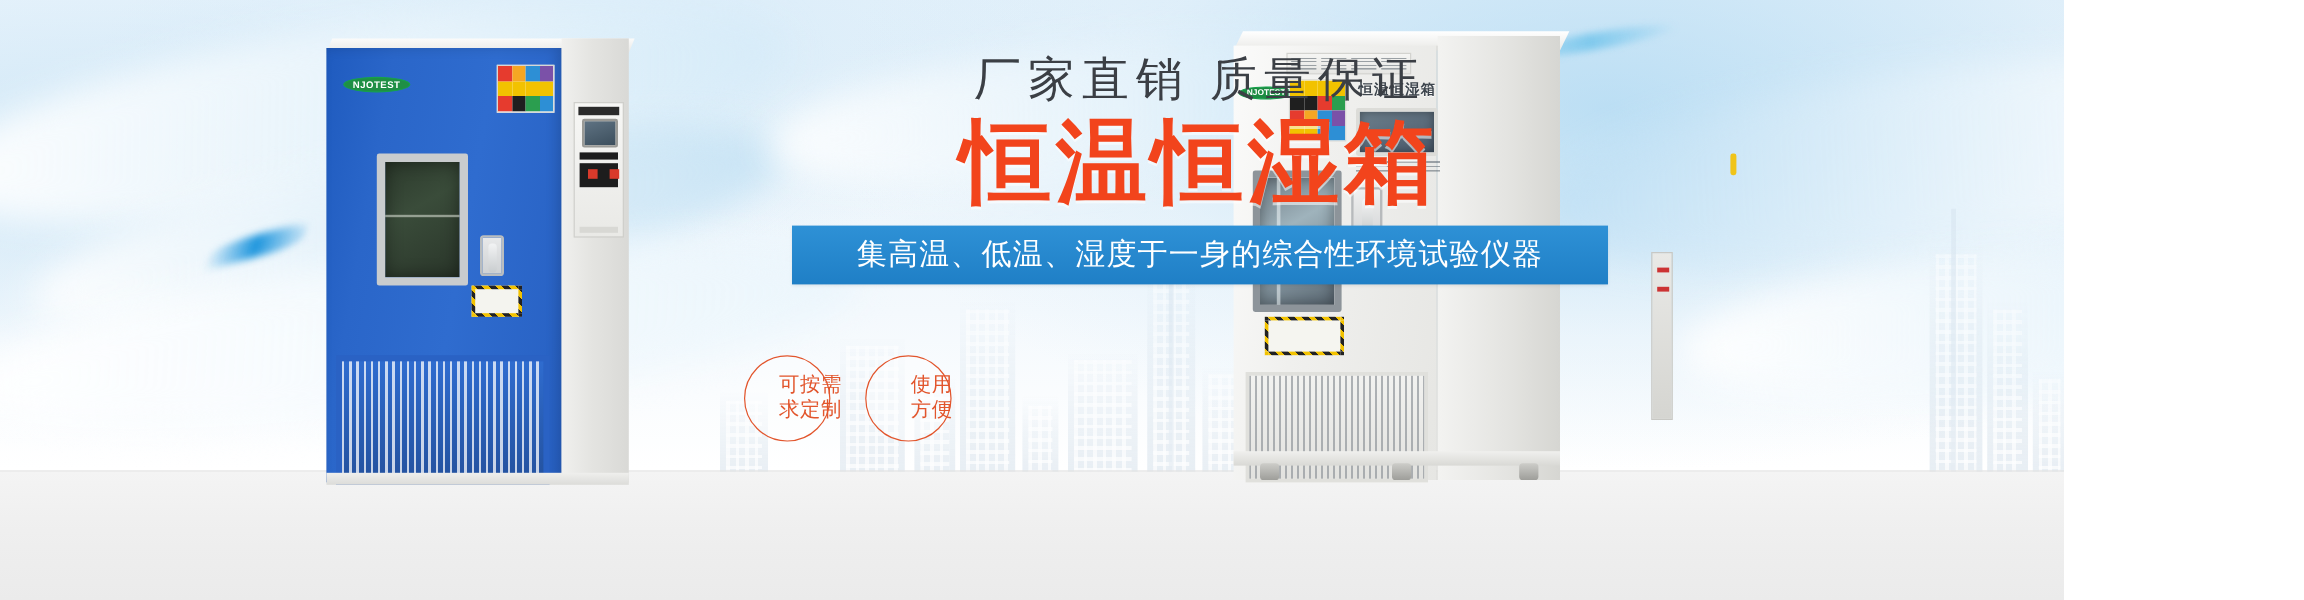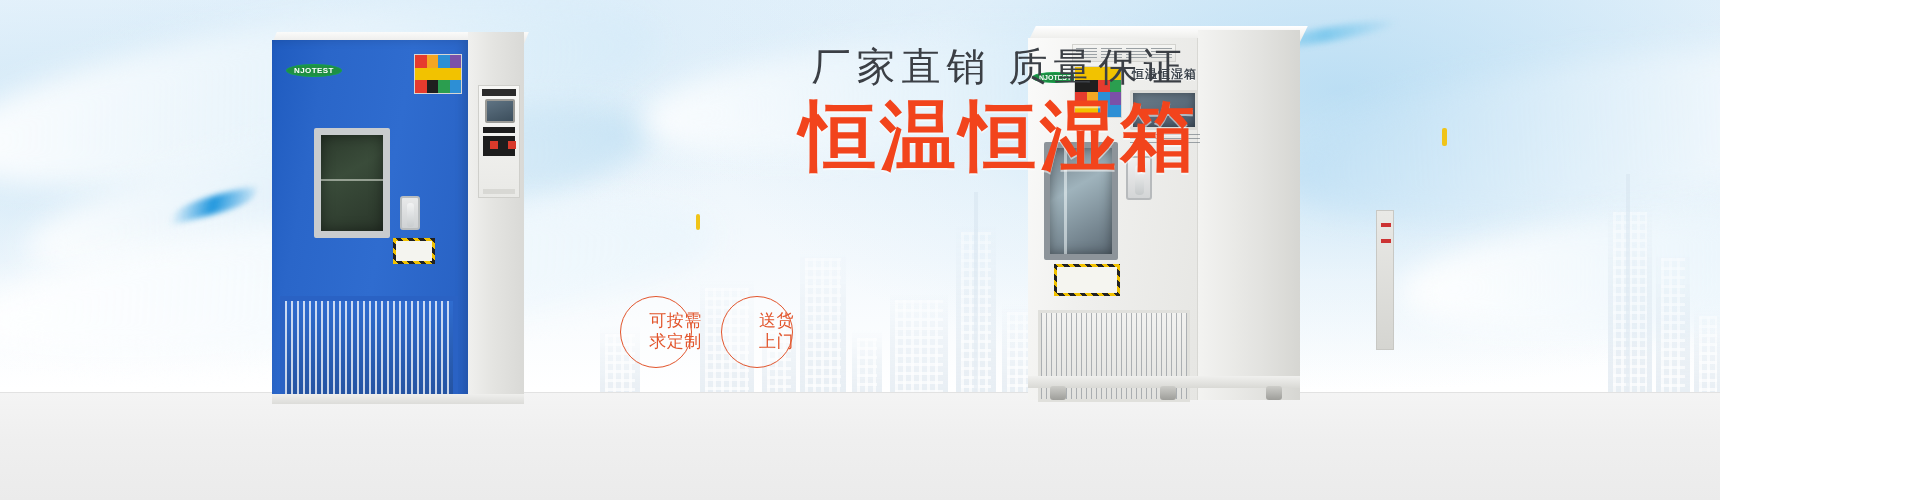--- a/index.html
+++ b/index.html
@@ -431,27 +431,28 @@
     </div>
     <div class="mr-base"></div>
     <div class="mr-wheel" style="left:22px"></div>
     <div class="mr-wheel" style="left:132px"></div>
     <div class="mr-wheel" style="left:238px"></div>
   </div>
 
   <div class="copy">
     <div class="eyebrow">厂家直销  质量保证</div>
     <div class="headline">恒温恒湿箱</div>
+    <div class="subbar">集高温、低温、湿度于一身的综合性环境试验仪器</div>
   </div>
 
   <div class="badges">
     <div class="badge">
       <span>可按需</span>
       <span>求定制</span>
     </div>
     <div class="badge">
-      <span>送货</span>
-      <span>上门</span>
+      <span>使用</span>
+      <span>方便</span>
     </div>
   </div>
 
 
 </div>
 
 </body></html>

